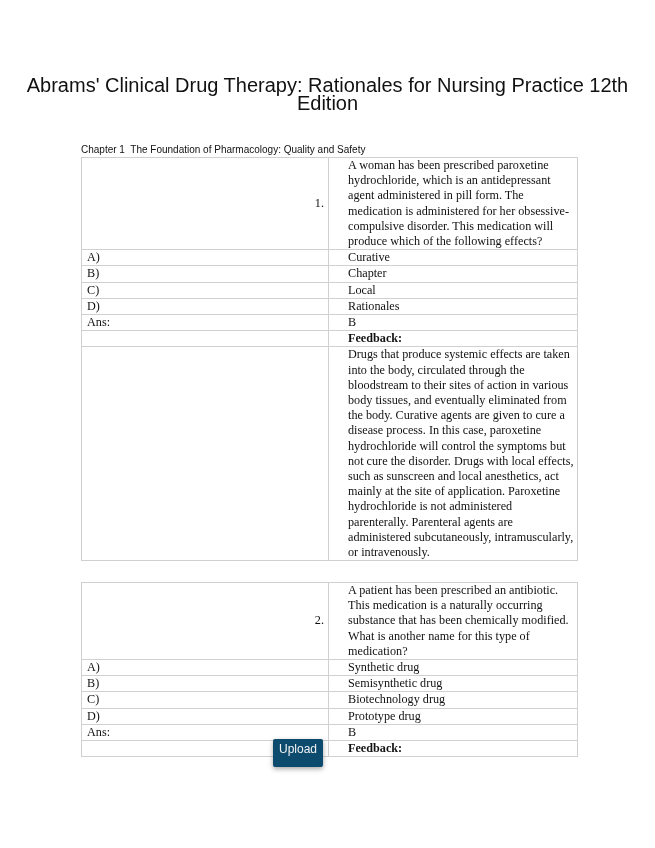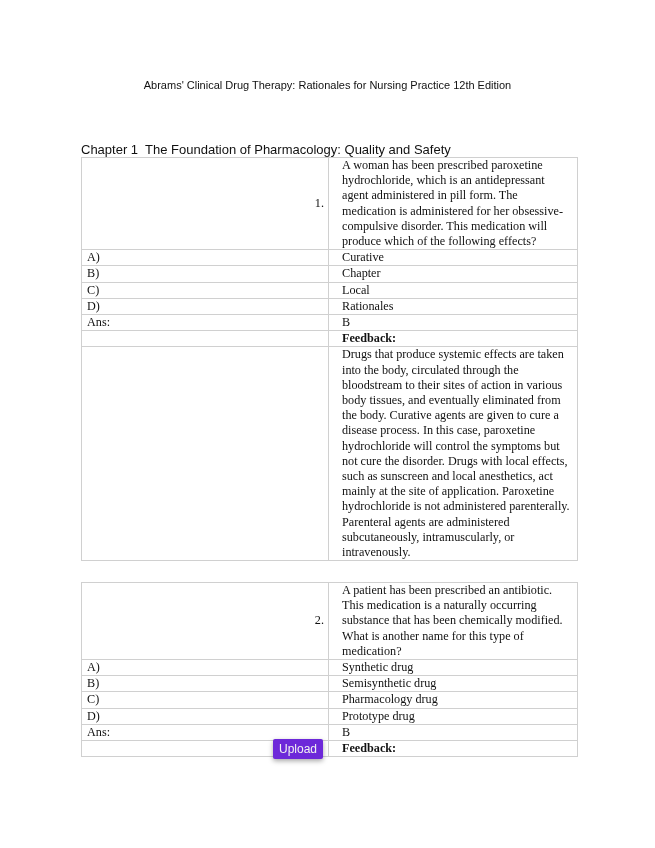--- a/index.html
+++ b/index.html
@@ -1,40 +1,40 @@
 <!DOCTYPE html>
 <html><head>
 <meta charset="utf-8">
 <style>
   html, body { margin:0; padding:0; background:#ffffff; }
   body { width:655px; height:848px; position:relative; overflow:hidden; }
   .doc-title {
     position:absolute; left:0; top:76px; width:655px; text-align:center;
-    font-family:"Liberation Sans", sans-serif; font-size:11px; line-height:18px; color:#111;
+    font-family:"Liberation Sans", sans-serif; font-size:20px; line-height:18px; color:#111;
   }
   .chapter {
     position:absolute; left:81px; top:142px;
-    font-family:"Liberation Sans", sans-serif; font-size:13px; line-height:16px; color:#111;
+    font-family:"Liberation Sans", sans-serif; font-size:10px; line-height:16px; color:#111;
     white-space:pre;
   }
   table.q {
     position:absolute; left:81px; width:497px; border-collapse:collapse;
     font-family:"Liberation Serif", serif; font-size:12.2px; line-height:15.2px; color:#111;
     table-layout:fixed;
   }
   table.q td { border:1.5px solid #d0d0d0; padding:0 5px; vertical-align:top; }
   table.q td.left { width:237px; }
   table.q td.num { text-align:right; vertical-align:middle; padding-right:4px; }
-  table.q td.right { padding-left:13px; padding-right:3px; }
+  table.q td.right { padding-left:19px; padding-right:3px; }
   .bold { font-weight:bold; }
   #q1 { top:157px; }
   #q2 { top:582px; }
   .upload-btn {
-    position:absolute; left:273px; top:739px; width:50px; height:20px;
-    background:#6d28d9; color:#f2f2f2; border-radius:2px;
+    position:absolute; left:273px; top:739px; width:50px; height:28px;
+    background:#0c4a6e; color:#f2f2f2; border-radius:2px;
     font-family:"Liberation Sans", sans-serif; font-size:12px; line-height:20px; text-align:center;
     box-shadow:0 2px 5px rgba(0,0,0,0.35);
   }
 </style>
 </head>
 <body>
 
 <div class="doc-title">
   <div>Abrams' Clinical Drug Therapy: Rationales for Nursing Practice 12th Edition</div>
 </div>
@@ -87,21 +87,21 @@
   <tr>
     <td class="left">A)</td>
     <td class="right">Synthetic drug</td>
   </tr>
   <tr>
     <td class="left">B)</td>
     <td class="right">Semisynthetic drug</td>
   </tr>
   <tr>
     <td class="left">C)</td>
-    <td class="right">Pharmacology drug</td>
+    <td class="right">Biotechnology drug</td>
   </tr>
   <tr>
     <td class="left">D)</td>
     <td class="right">Prototype drug</td>
   </tr>
   <tr>
     <td class="left">Ans:</td>
     <td class="right">B</td>
   </tr>
   <tr>

